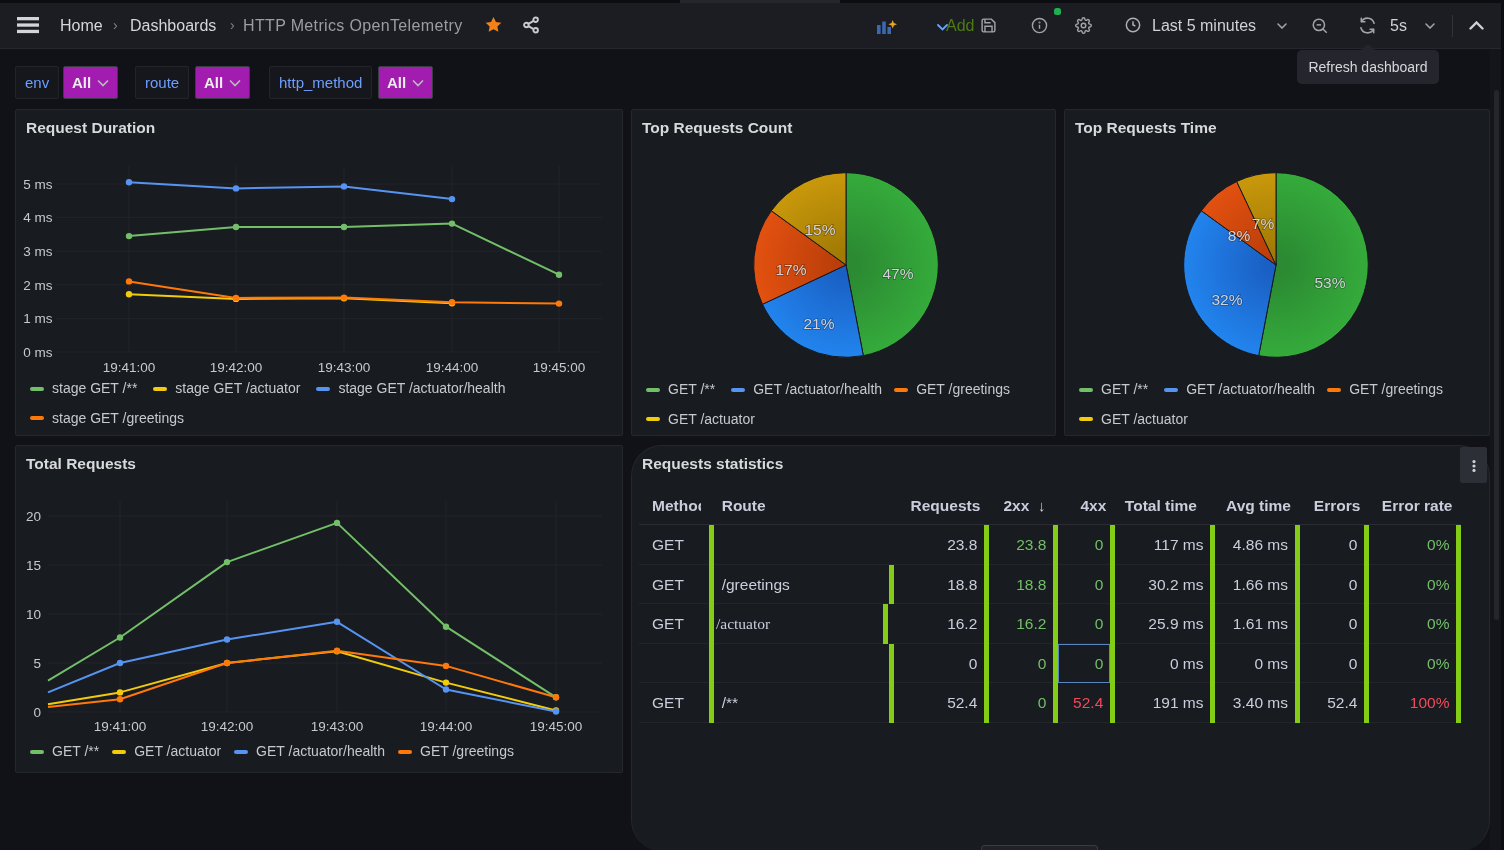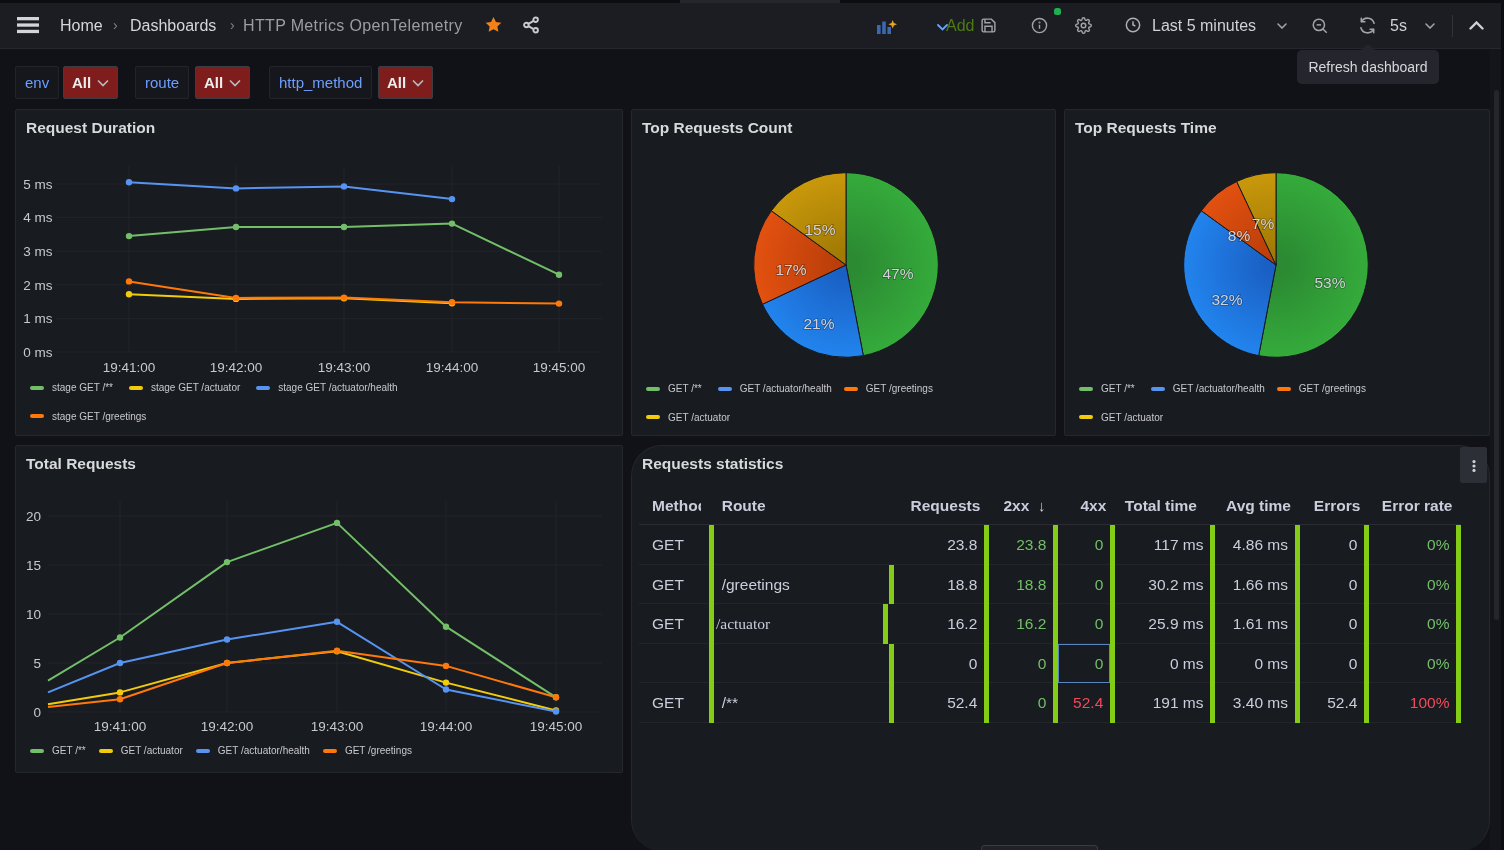--- a/index.html
+++ b/index.html
@@ -1,31 +1,31 @@
 <!DOCTYPE html>
 <html><head><meta charset="utf-8"><style>
 * { margin:0; padding:0; box-sizing:border-box; }
 html,body { width:1504px; height:850px; background:#111217; overflow:hidden; font-family:"Liberation Sans", sans-serif; }
 .abs { position:absolute; }
 #page { position:relative; width:1504px; height:850px; }
 .navtxt { position:absolute; top:17px; font-size:16px; line-height:18px; color:#d5d6db; font-weight:400; }
 .navsep { position:absolute; font-size:14px; color:#82838a; font-weight:400; }
 .icon { position:absolute; }
 .varlabel { position:absolute; top:66px; height:33px; background:#15171c; border:1px solid #22242a; color:#6e9fff; font-size:15px; line-height:31px; padding:0 9px; border-radius:2px; }
-.varval { position:absolute; top:66px; height:33px; border:1px solid #3b3d44; color:#eceded; font-size:15px; font-weight:700; line-height:31px; padding:0 8px; border-radius:2px; background:#7f1d1d; }
+.varval { position:absolute; top:66px; height:33px; border:1px solid #3b3d44; color:#eceded; font-size:15px; font-weight:700; line-height:31px; padding:0 8px; border-radius:2px; background:#a21caf; }
 .varval svg { margin-left:6px; vertical-align:1px; }
 .panel { position:absolute; background:#181b1f; border:1px solid #25272c; border-radius:2px; }
 .ptitle { position:absolute; left:10px; top:9px; font-size:15.5px; font-weight:700; color:#d8d9da; }
 .tbl { position:absolute; font-size:15.5px; color:#ccccdc; }
 .th { position:absolute; top:0; height:36px; line-height:34px; font-weight:700; overflow:hidden; white-space:nowrap; }
 .td { position:absolute; top:0; height:39.5px; line-height:39px; border-right:5px solid #84cc16; }
 .num { text-align:right; padding-right:7px; }
 .green { color:#73bf69; }
 .red { color:#f2495c; }
-.leg { position:absolute; font-size:10px; color:#c8c9ce; }
+.leg { position:absolute; font-size:14px; color:#c8c9ce; }
 .legitem { display:inline-flex; align-items:center; }
 .dash { display:inline-block; width:14px; height:4.5px; border-radius:2.5px; margin-right:8px; }
 </style></head>
 <body>
 <div id="page">
 <div class="abs" style="left:0; top:0; width:1504px; height:3px; background:#0c0d10;"></div>
 <div class="abs" style="left:680px; top:0; width:160px; height:3px; background:#24262c;"></div>
 <div class="abs" style="left:0; top:3px; width:1504px; height:46px; background:#1b1d22; border-bottom:1px solid #26282d;"></div>
 
 <svg class="icon" style="left:17px; top:17px;" width="22" height="17" viewBox="0 0 22 17">

